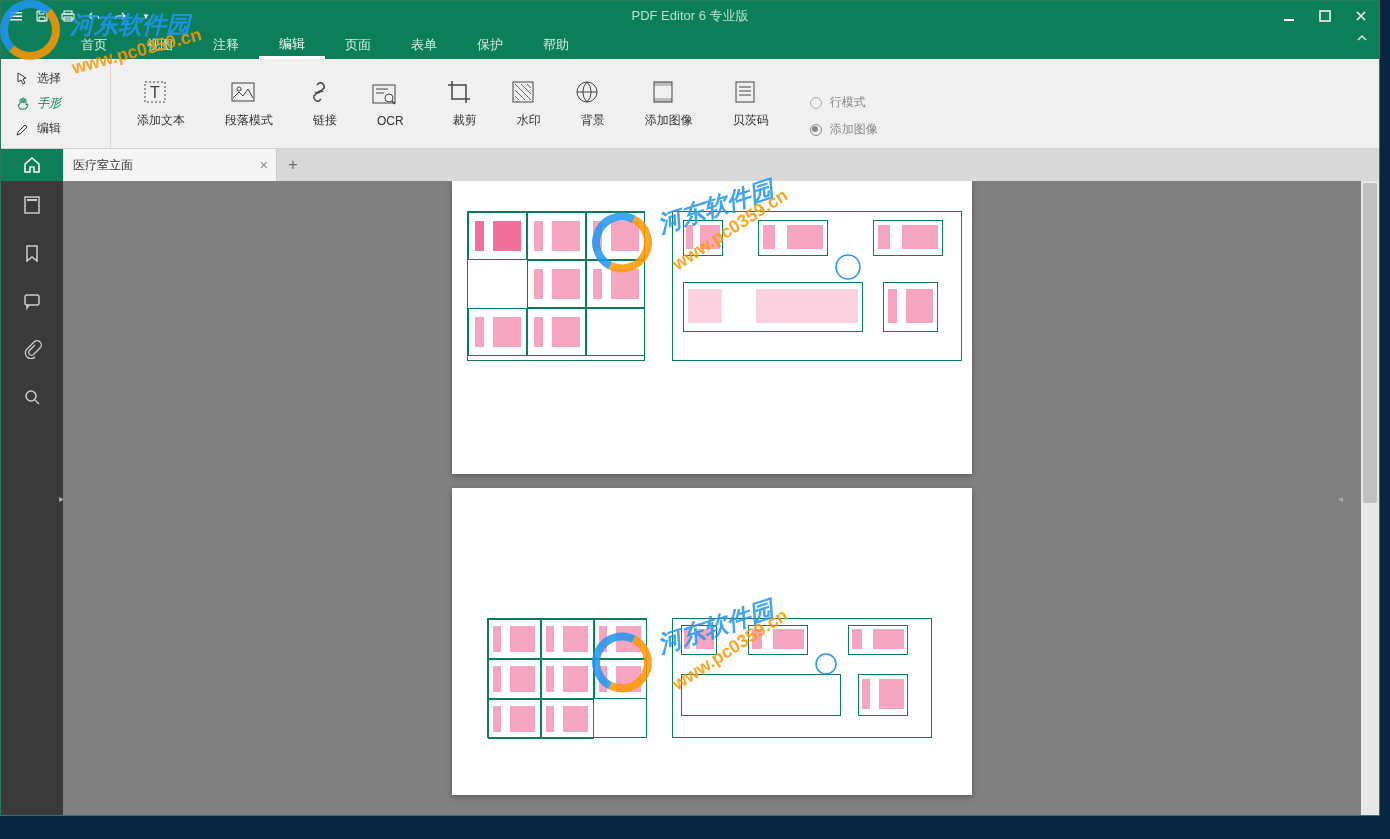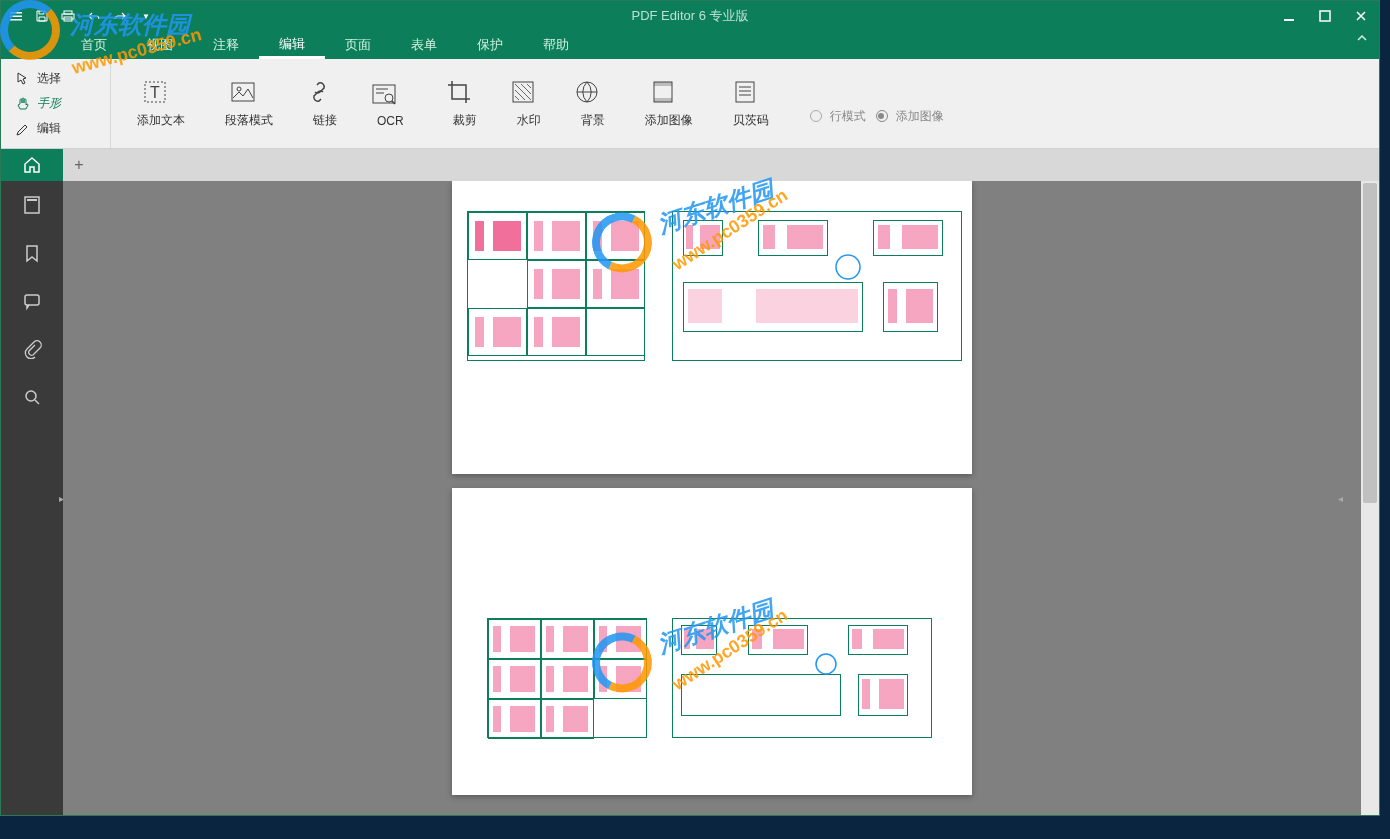--- a/index.html
+++ b/index.html
@@ -23,21 +23,21 @@
 
 .ribbon { height: 90px; background: #f0f0f0; border-bottom: 1px solid #d0d0d0; display: flex; align-items: stretch; }
 .ribbon-left-group { width: 110px; border-right: 1px solid #d8d8d8; display: flex; flex-direction: column; justify-content: center; padding: 4px 0; }
 .ribbon-mode-btn { display: flex; align-items: center; gap: 6px; padding: 4px 14px; font-size: 12px; color: #333; cursor: pointer; }
 .ribbon-mode-btn.hand { color: #0d7e5a; font-style: italic; }
 .ribbon-tools { display: flex; align-items: center; }
 .ribbon-tool { display: flex; flex-direction: column; align-items: center; justify-content: center; padding: 0 14px; cursor: pointer; gap: 6px; }
 .ribbon-tool-icon { width: 28px; height: 28px; display: flex; align-items: center; justify-content: center; color: #444; }
 .ribbon-tool-label { font-size: 12px; color: #333; margin-left: 12px; }
 .ribbon-divider { width: 1px; background: #d8d8d8; margin: 10px 4px; }
-.ribbon-radio-group { display: flex; flex-direction: row; justify-content: center; padding: 0 18px; gap: 10px; margin-top: 25px; }
+.ribbon-radio-group { display: flex; flex-direction: column; justify-content: center; padding: 0 18px; gap: 10px; margin-top: 25px; }
 .ribbon-radio { display: flex; align-items: center; gap: 8px; font-size: 12px; color: #888; cursor: pointer; }
 .radio-circle { width: 12px; height: 12px; border: 1.5px solid #aaa; border-radius: 50%; display: inline-block; }
 .radio-circle.selected { border-color: #888; position: relative; }
 .radio-circle.selected::after { content: ''; width: 6px; height: 6px; background: #888; border-radius: 50%; position: absolute; top: 1.5px; left: 1.5px; }
 
 
 .tabbar { height: 32px; background: #d8d8d8; display: flex; align-items: stretch; }
 .home-tab { width: 62px; background: #0d7e5a; display: flex; align-items: center; justify-content: center; cursor: pointer; }
 .doc-tab { width: 214px; background: #f5f5f5; display: flex; align-items: center; padding: 0 10px; font-size: 12px; color: #333; border-right: 1px solid #ccc; position: relative; cursor: pointer; }
 .doc-tab-close { position: absolute; right: 8px; color: #888; cursor: pointer; font-size: 14px; }
@@ -273,20 +273,24 @@
       </div>
     </div>
   </div>
 
   <div class="tabbar">
     <div class="home-tab">
       <svg width="20" height="20">
           <path d="M10 3l7 6v8h-5v-5H8v5H3v-8z" fill="none" stroke="#fff" stroke-width="1.5"></path>
         </svg>
     </div>
+    <div class="doc-tab">
+      <span>医疗室立面</span>
+      <span class="doc-tab-close">×</span>
+    </div>
     <div class="add-tab">+</div>
   </div>
 
   <div class="main-area">
     <div class="left-sidebar">
       <div class="sidebar-icon">
         <svg width="20" height="20">
             <rect x="3" y="2" width="14" height="16" fill="none" stroke="#ccc" stroke-width="1.5"></rect>
             <rect x="5" y="4" width="10" height="2" fill="#ccc"></rect>
           </svg>

